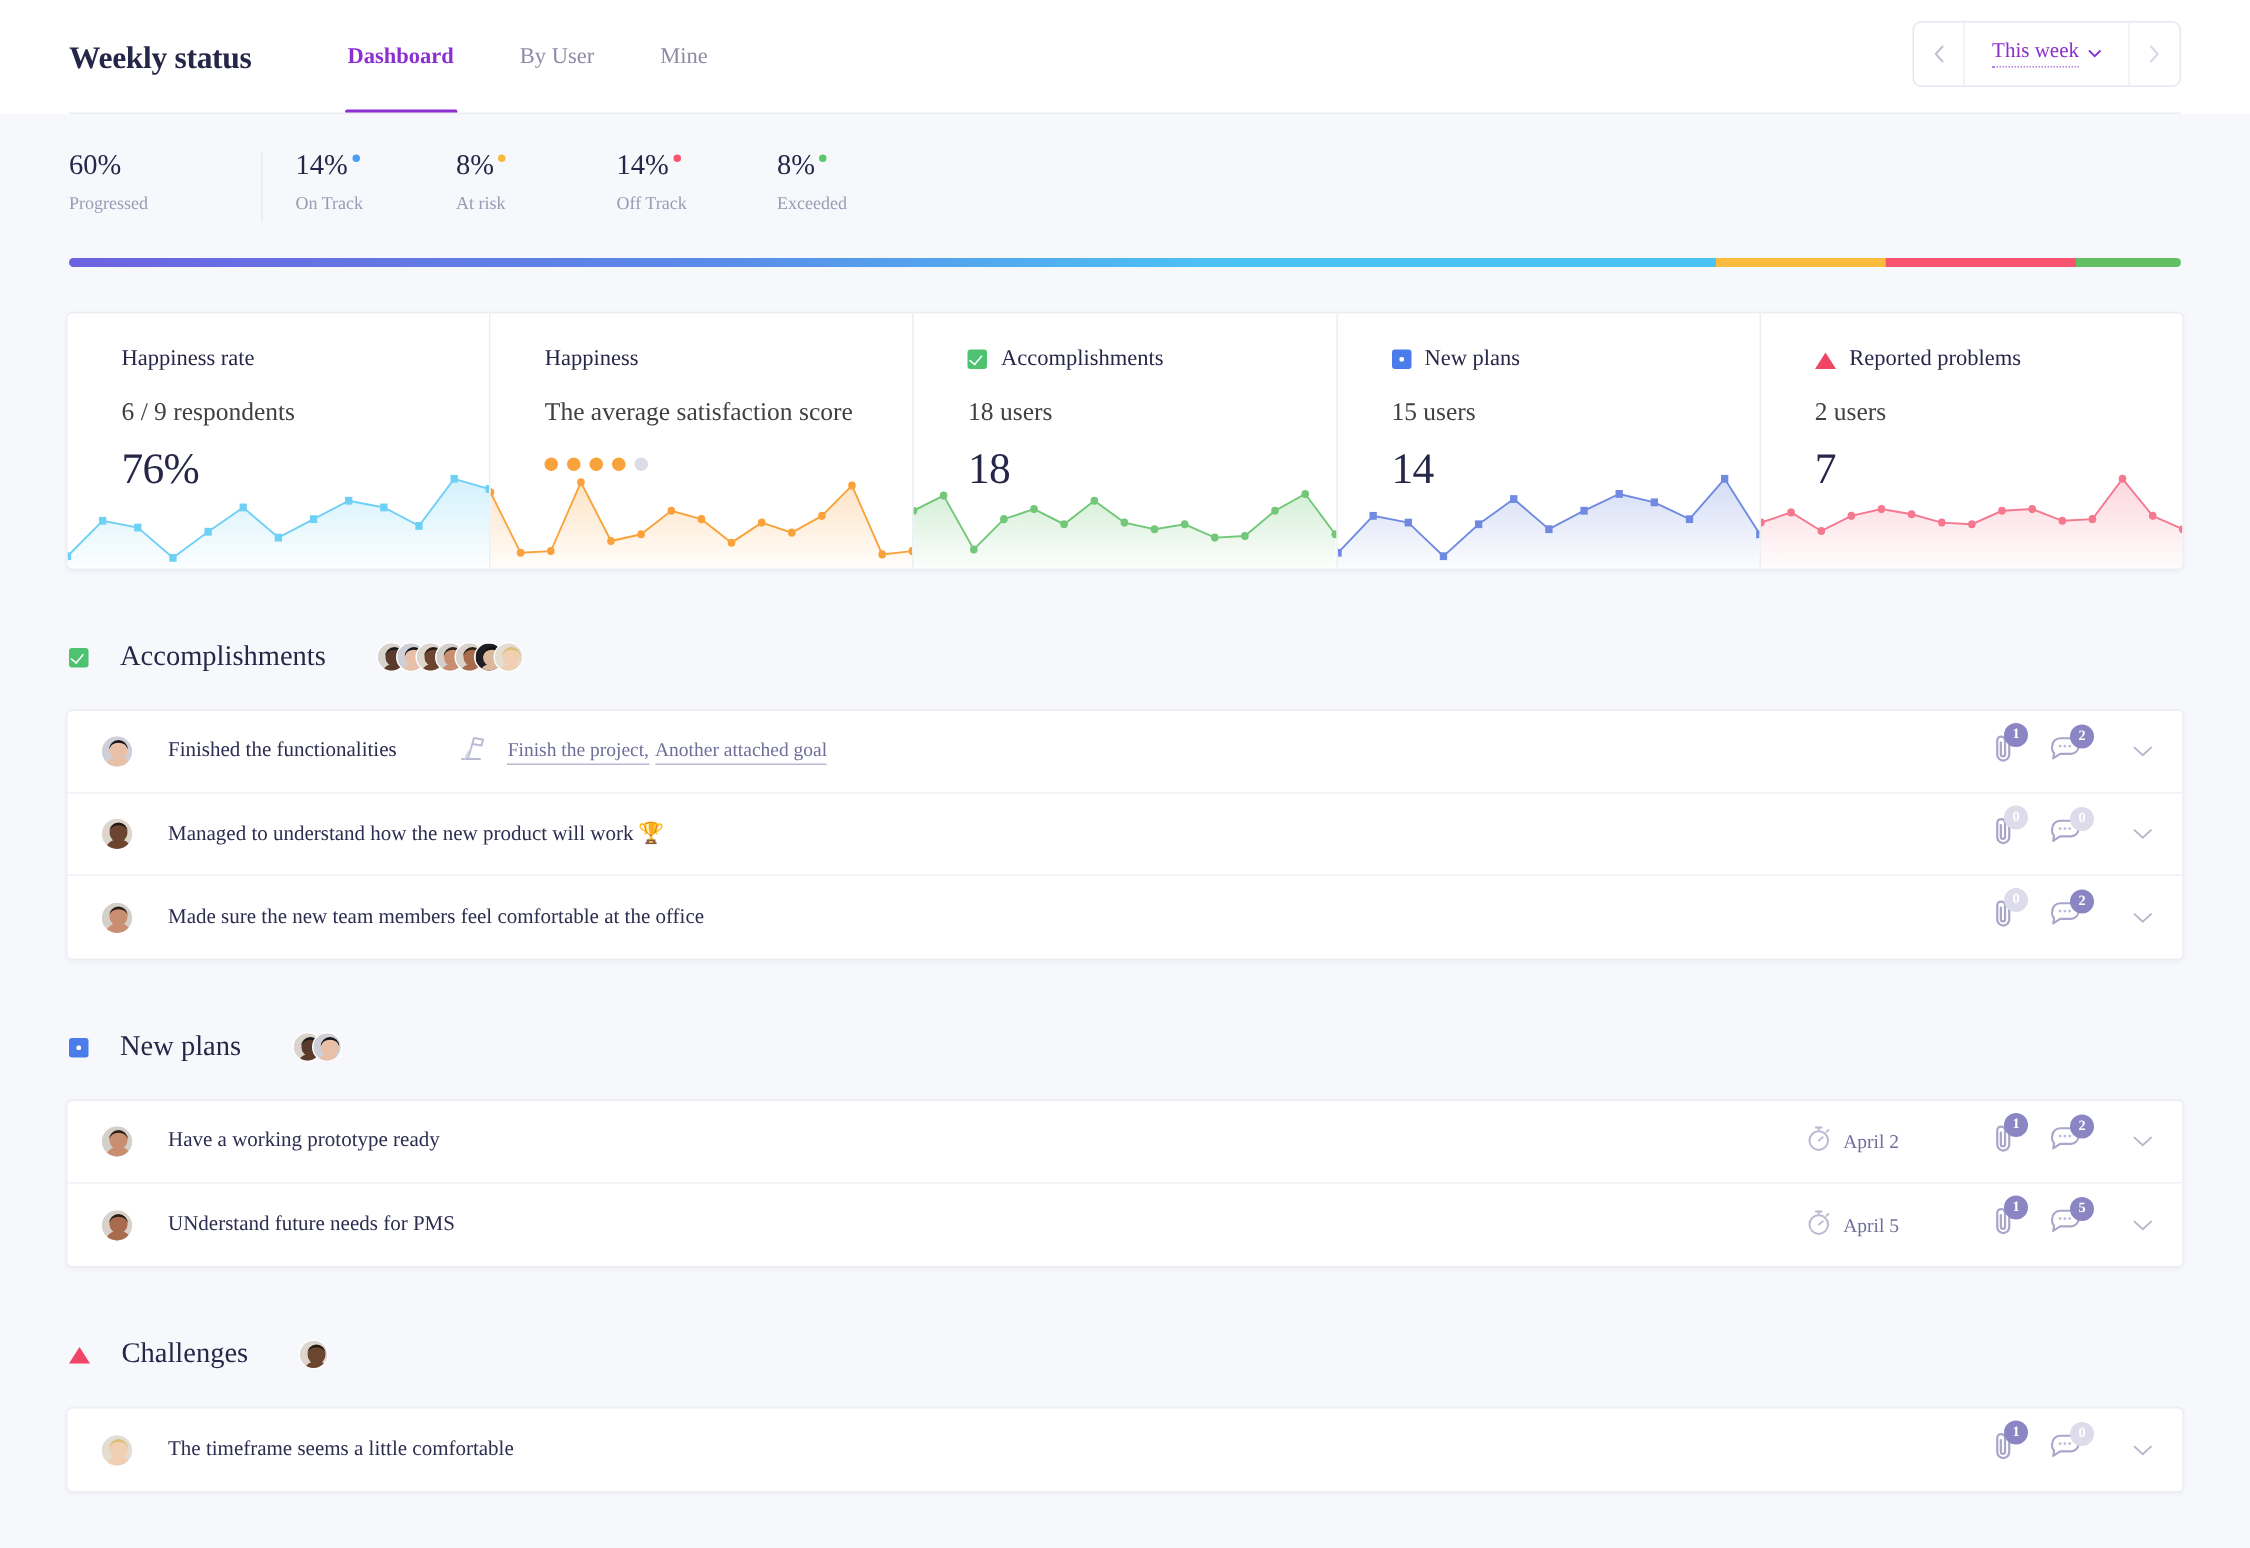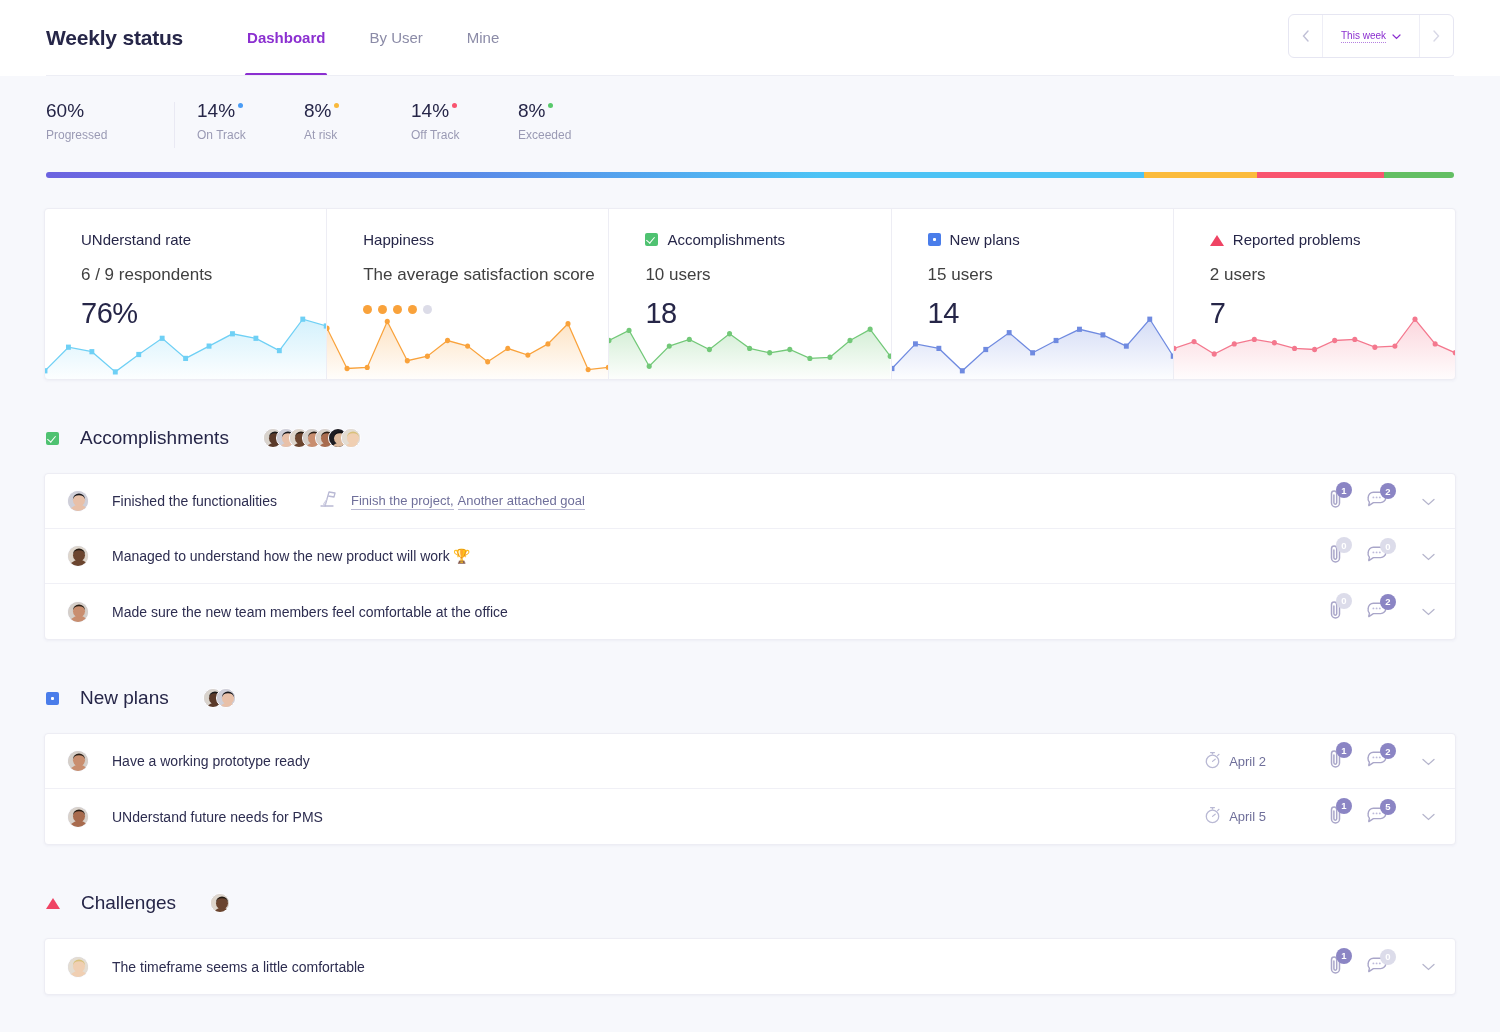--- a/index.html
+++ b/index.html
@@ -4,21 +4,21 @@
 <style>
   * { box-sizing: border-box; }
   html, body { margin: 0; padding: 0; }
   body {
     width: 1500px; height: 1032px;
     background: #f7f8fc;
     font-family: "Liberation Sans", sans-serif;
     color: #2a2a4a;
     overflow: hidden;
   }
-  .page { width: 1500px; height: 1032px; position: relative; }
+  .page { width: 1500px; height: 1032px; position: relative; font-family: Liberation Serif, serif; }
 
   
   .topbar {
     height: 76px; background: #ffffff;
     display: flex; align-items: flex-start; padding: 0 46px;
     position: relative;
   }
   .topbar-inner { display: flex; align-items: center; height: 76px; width: 100%; }
   .app-title {
     font-size: 21px; font-weight: bold; color: #262648;
@@ -41,21 +41,21 @@
     overflow: hidden;
   }
   .week-arrow {
     width: 34px; display: flex; align-items: center; justify-content: center;
     color: #c5c5da; font-size: 15px; cursor: pointer;
   }
   .week-arrow.left { border-right: 1px solid #eeeef6; }
   .week-arrow.right { border-left: 1px solid #eeeef6; }
   .week-label {
     display: flex; align-items: center; justify-content: center;
-    padding: 0 18px; font-size: 10px; color: #8b2fd0; cursor: pointer;
+    padding: 0 18px; font-size: 14px; color: #8b2fd0; cursor: pointer;
   }
   .week-label .wl-text {
     border-bottom: 1px dotted #b480e0; padding-bottom: 1px;
   }
   .week-label .caret { margin-left: 6px; font-size: 11px; }
   .topbar-rule {
     position: absolute; left: 46px; right: 46px; bottom: 0;
     height: 1px; background: #edeef5;
   }
 
@@ -266,21 +266,21 @@
       <div class="seg" style="width: 23%; background: rgb(76, 195, 245);"></div>
       <div class="seg" style="width: 8%; background: rgb(251, 187, 60);"></div>
       <div class="seg" style="width: 9%; background: rgb(249, 84, 111);"></div>
       <div class="seg" style="width: 5%; background: rgb(99, 191, 99);"></div>
     </div>
 
   <div class="cards">
 
     <div class="card">
       <div class="card-head">
-        <div class="card-title">UNderstand rate</div>
+        <div class="card-title">Happiness rate</div>
       </div>
       <div class="card-sub">6 / 9 respondents</div>
       <div class="card-value">76%</div>
       <div class="spark">
           <svg viewBox="0 0 300 72" preserveAspectRatio="none">
             <defs>
               <linearGradient id="g0" x1="0" y1="0" x2="0" y2="1">
                 <stop offset="0%" stop-color="#6fd0f5" stop-opacity="0.30"></stop>
                 <stop offset="100%" stop-color="#6fd0f5" stop-opacity="0.02"></stop>
               </linearGradient>
@@ -343,21 +343,21 @@
             <circle cx="300.0" cy="60.4" r="2.7" fill="#f9a23b"></circle>
           </svg>
         </div>
     </div>
 
     <div class="card">
       <div class="card-head">
         <span class="card-icon icon-check"></span>
         <div class="card-title">Accomplishments</div>
       </div>
-      <div class="card-sub">10 users</div>
+      <div class="card-sub">18 users</div>
       <div class="card-value">18</div>
       <div class="spark">
           <svg viewBox="0 0 300 72" preserveAspectRatio="none">
             <defs>
               <linearGradient id="g2" x1="0" y1="0" x2="0" y2="1">
                 <stop offset="0%" stop-color="#72c878" stop-opacity="0.30"></stop>
                 <stop offset="100%" stop-color="#72c878" stop-opacity="0.02"></stop>
               </linearGradient>
             </defs>
             <path d="M0.0 33.5 L21.4 23.4 L42.9 59.3 L64.3 39.1 L85.7 32.4 L107.1 42.5 L128.6 26.8 L150.0 41.4 L171.4 45.8 L192.9 42.5 L214.3 51.4 L235.7 50.3 L257.1 33.5 L278.6 22.3 L300.0 49.2 L300 72 L0 72 Z" fill="url(#g2)"></path>

